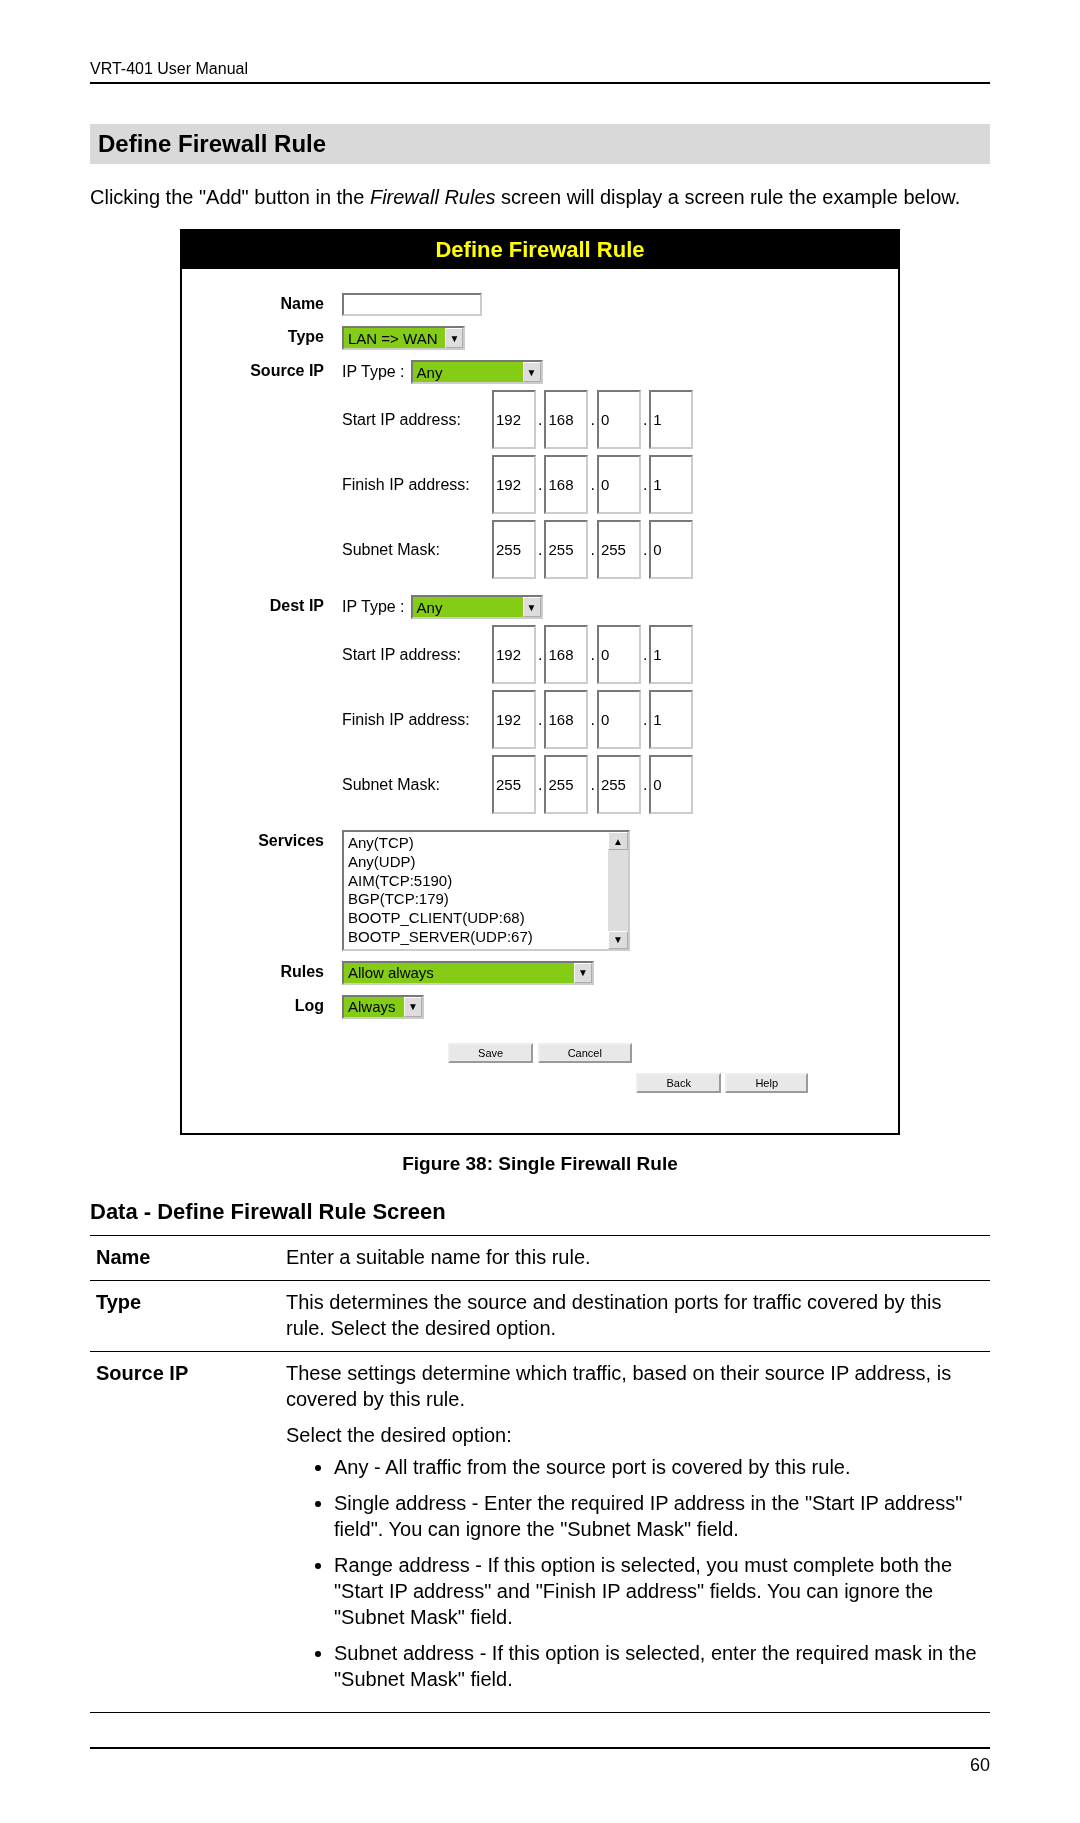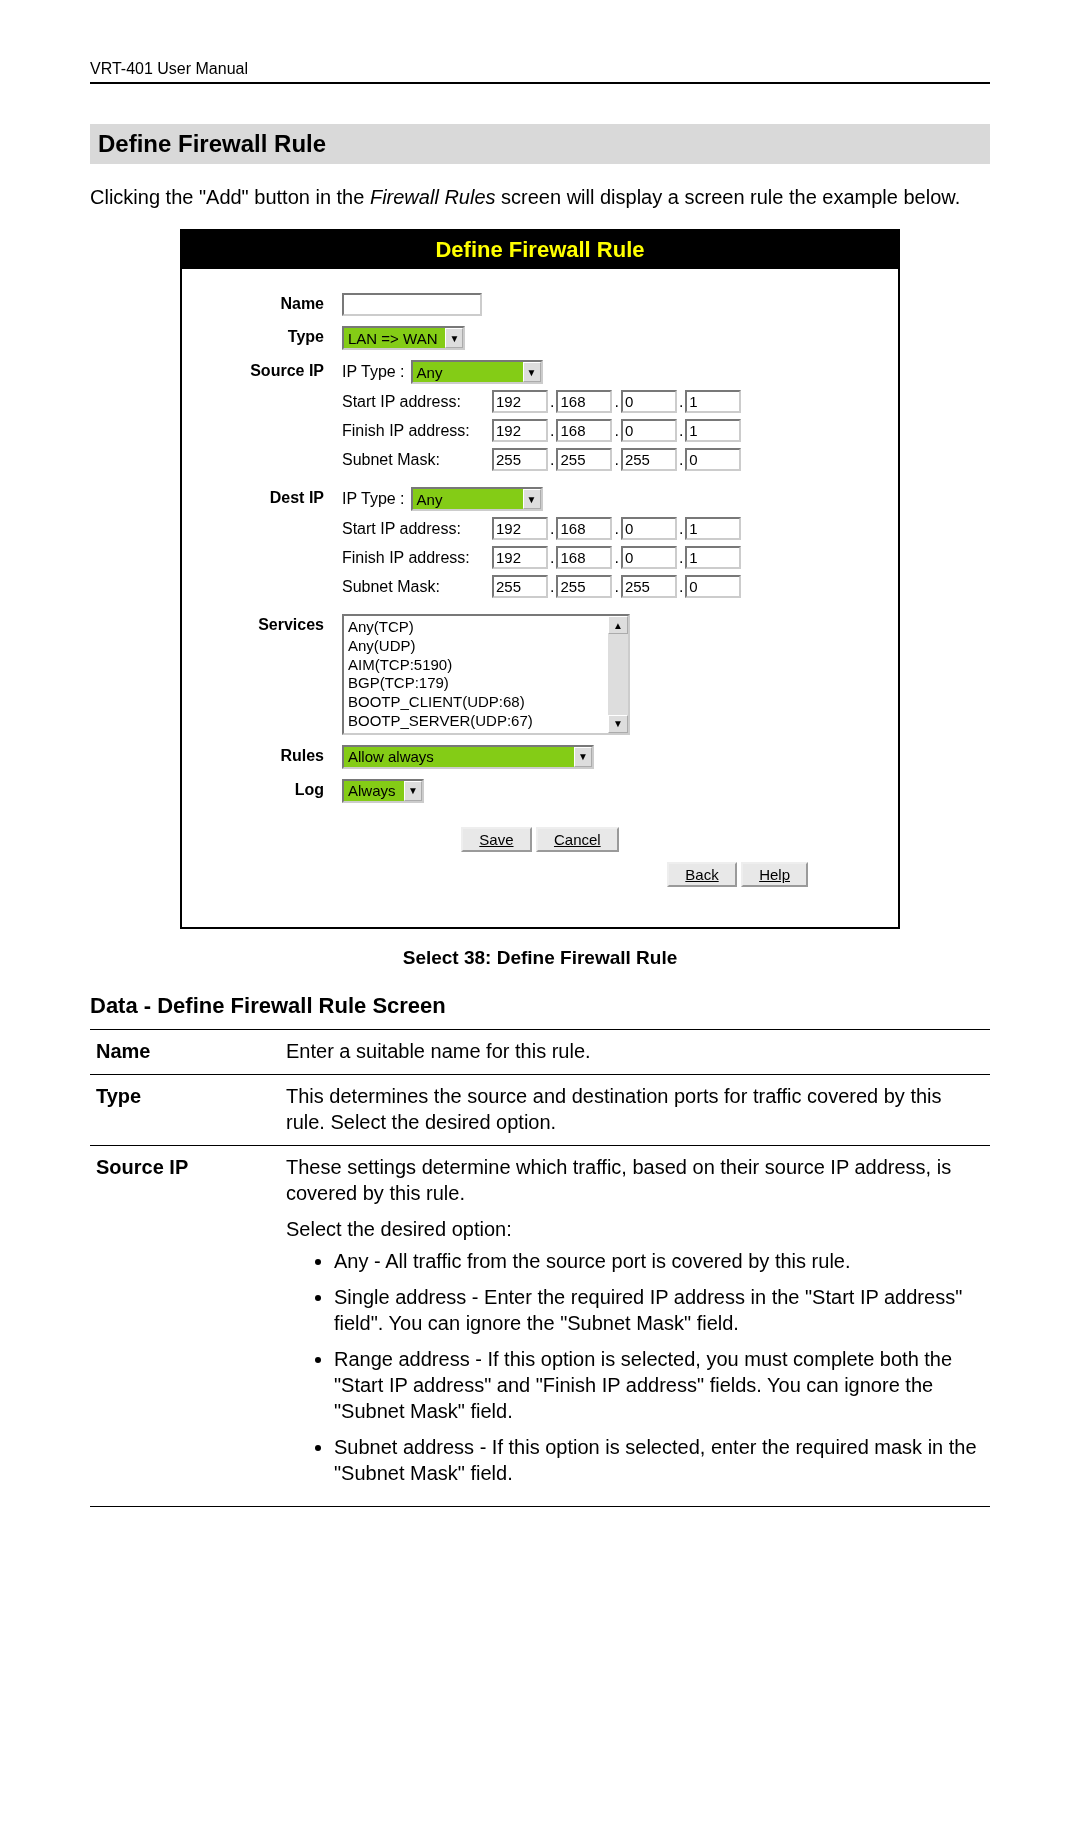--- a/index.html
+++ b/index.html
@@ -69,25 +69,25 @@
   .inline-label { margin-right: 6px; }
   input.txt {
     border: 2px inset #ccc;
     font-family: inherit;
     font-size: 15px;
     padding: 1px 2px;
     background: #fff;
   }
   .txt.wide { width: 140px; }
   .octet {
-    width: 56px;
+    width: 44px;
     border: 2px inset #ccc;
     font-family: inherit;
     font-size: 15px;
-    padding: 1px 2px;
+    padding: 19px 2px;
     text-align: left;
     background: #fff;
   }
   .ip-line {
     display: flex;
     align-items: center;
     margin-bottom: 6px;
     gap: 0;
   }
   .ip-line .lbl {
@@ -143,23 +143,22 @@
     font-size: 10px;
   }
   .hint {
     font-size: 14px;
     margin-top: 2px;
   }
   .btn {
     border: 2px outset #eee;
     background: #e8e8e8;
     font-family: inherit;
-    font-size: 15px;
-    padding: 2px 16px;
-    text-decoration: underline;
+    font-size: 11px;
+    padding: 2px 28px;
   }
   .btn-row {
     text-align: center;
     margin-top: 24px;
   }
   .btn-row2 {
     text-align: right;
     padding-right: 60px;
     margin-top: 10px;
   }
@@ -369,21 +368,21 @@
         <button class="btn">Cancel</button>
       </div>
       <div class="btn-row2">
         <button class="btn">Back</button>
         <button class="btn">Help</button>
       </div>
 
     </div>
   </div>
 
-  <div class="figure-caption">Select 38: Define Firewall Rule</div>
+  <div class="figure-caption">Figure 38: Single Firewall Rule</div>
 
   <div class="sub-heading">Data - Define Firewall Rule Screen</div>
 
   <table class="data-table">
     <tbody>
         <tr>
       <td>Name</td>
       <td>Enter a suitable name for this rule.</td>
     </tr>
     <tr>
@@ -399,14 +398,15 @@
           <li>Any - All traffic from the source port is covered by this rule.</li>
           <li>Single address - Enter the required IP address in the "Start IP address" field". You can ignore the "Subnet Mask" field.</li>
           <li>Range address - If this option is selected, you must complete both the "Start IP address" and "Finish IP address" fields. You can ignore the "Subnet Mask" field.</li>
           <li>Subnet address - If this option is selected, enter the required mask in the "Subnet Mask" field.</li>
         </ul>
       </td>
     </tr>
   </tbody>
     </table>
 
+  <div class="footer-line">60</div>
 
 </div>
 
 </body></html>

